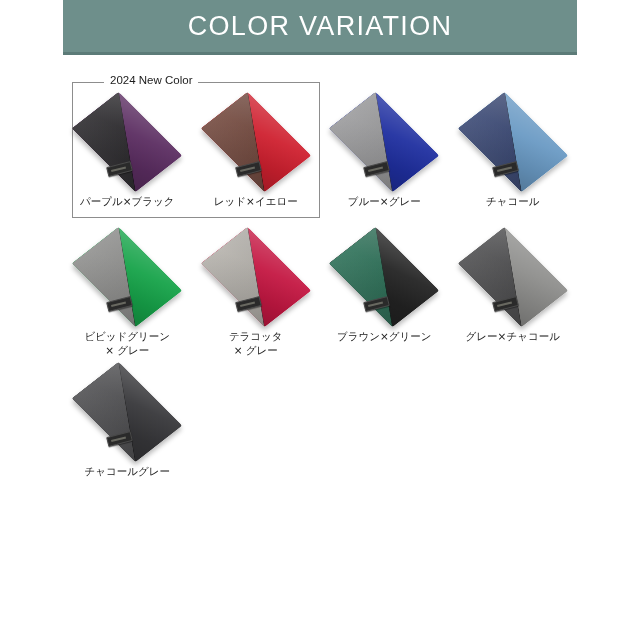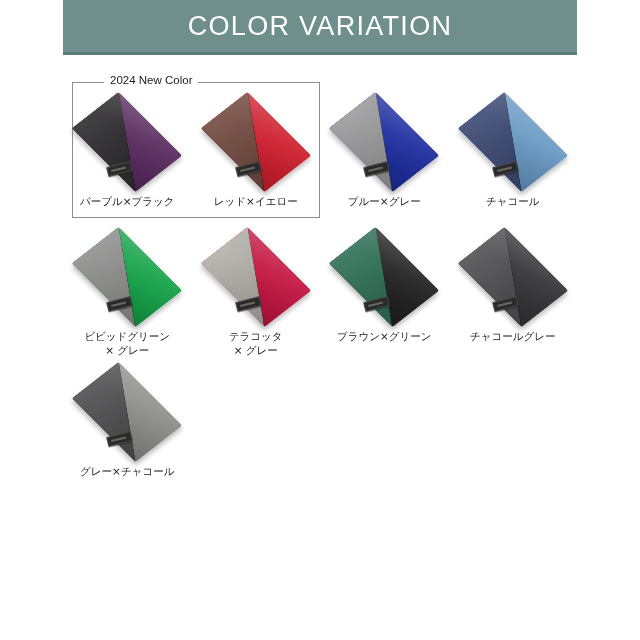--- a/index.html
+++ b/index.html
@@ -227,36 +227,36 @@
           <div class="cloth-crease"></div>
           <div class="cloth-sheen"></div>
         </div>
         <div class="cloth-tag"></div>
       </div>
       <div class="caption">ブラウン×グリーン</div>
     </div>
     <div class="cell">
       <div class="cloth">
         <div class="cloth-inner">
+          <div class="cloth-body" style="background: rgb(142, 142, 140);"></div>
+          <div class="cloth-flap" style="background: rgb(63, 63, 65);"></div>
+          <div class="cloth-flap-sheen"></div>
+          <div class="cloth-crease"></div>
+          <div class="cloth-sheen"></div>
+        </div>
+        <div class="cloth-tag"></div>
+      </div>
+      <div class="caption">グレー×チャコール</div>
+    </div>
+    <div class="cell">
+      <div class="cloth">
+        <div class="cloth-inner">
           <div class="cloth-body" style="background: rgb(55, 55, 58);"></div>
           <div class="cloth-flap" style="background: rgb(65, 65, 68);"></div>
           <div class="cloth-flap-sheen"></div>
           <div class="cloth-crease"></div>
           <div class="cloth-sheen"></div>
         </div>
         <div class="cloth-tag"></div>
       </div>
       <div class="caption">チャコールグレー</div>
     </div>
-    <div class="cell">
-      <div class="cloth">
-        <div class="cloth-inner">
-          <div class="cloth-body" style="background: rgb(142, 142, 140);"></div>
-          <div class="cloth-flap" style="background: rgb(63, 63, 65);"></div>
-          <div class="cloth-flap-sheen"></div>
-          <div class="cloth-crease"></div>
-          <div class="cloth-sheen"></div>
-        </div>
-        <div class="cloth-tag"></div>
-      </div>
-      <div class="caption">グレー×チャコール</div>
-    </div>
   </div>
 
 </body></html>

